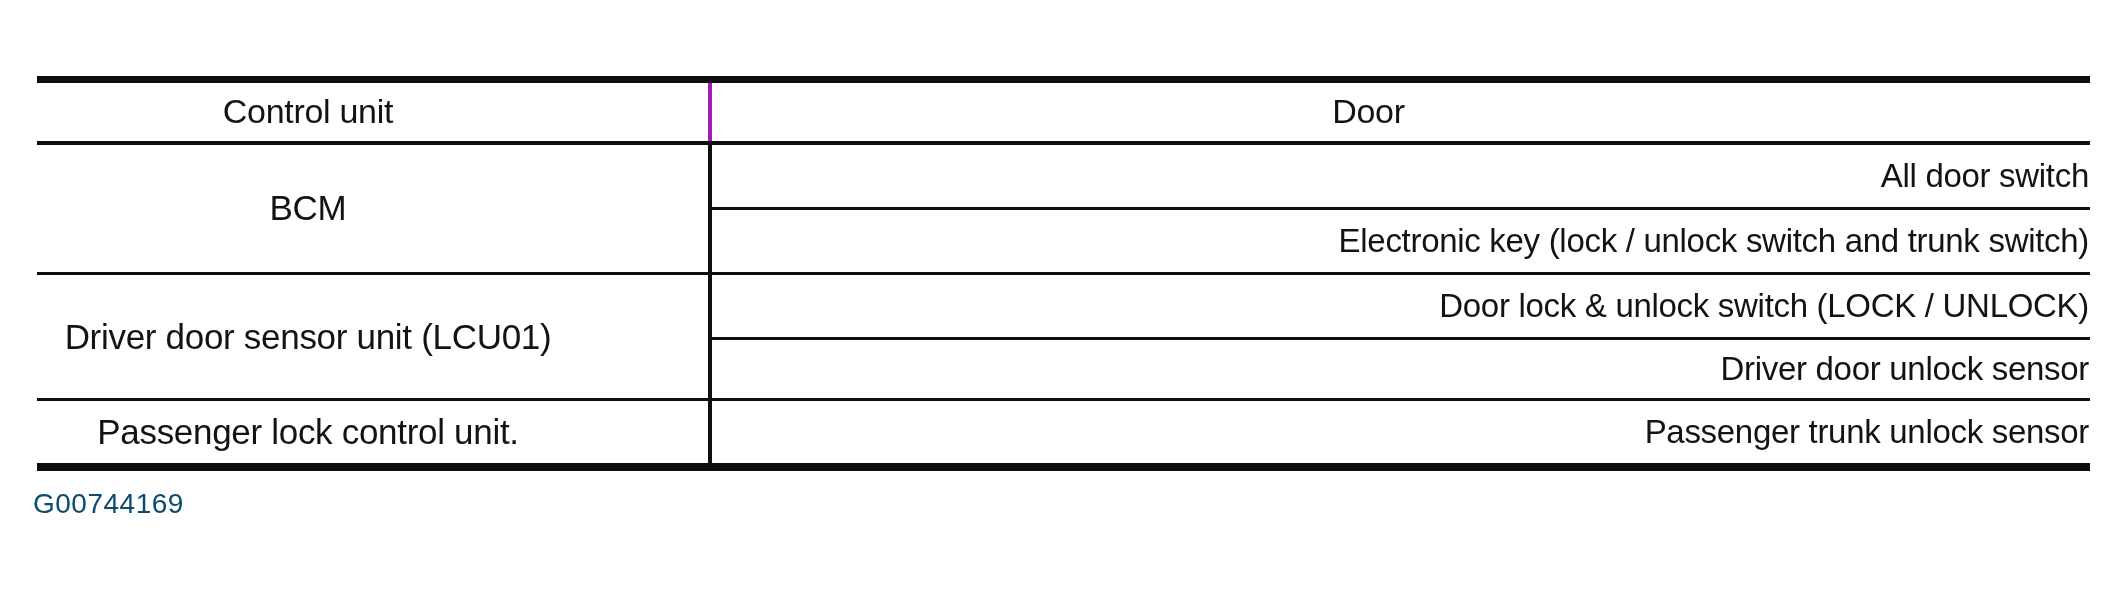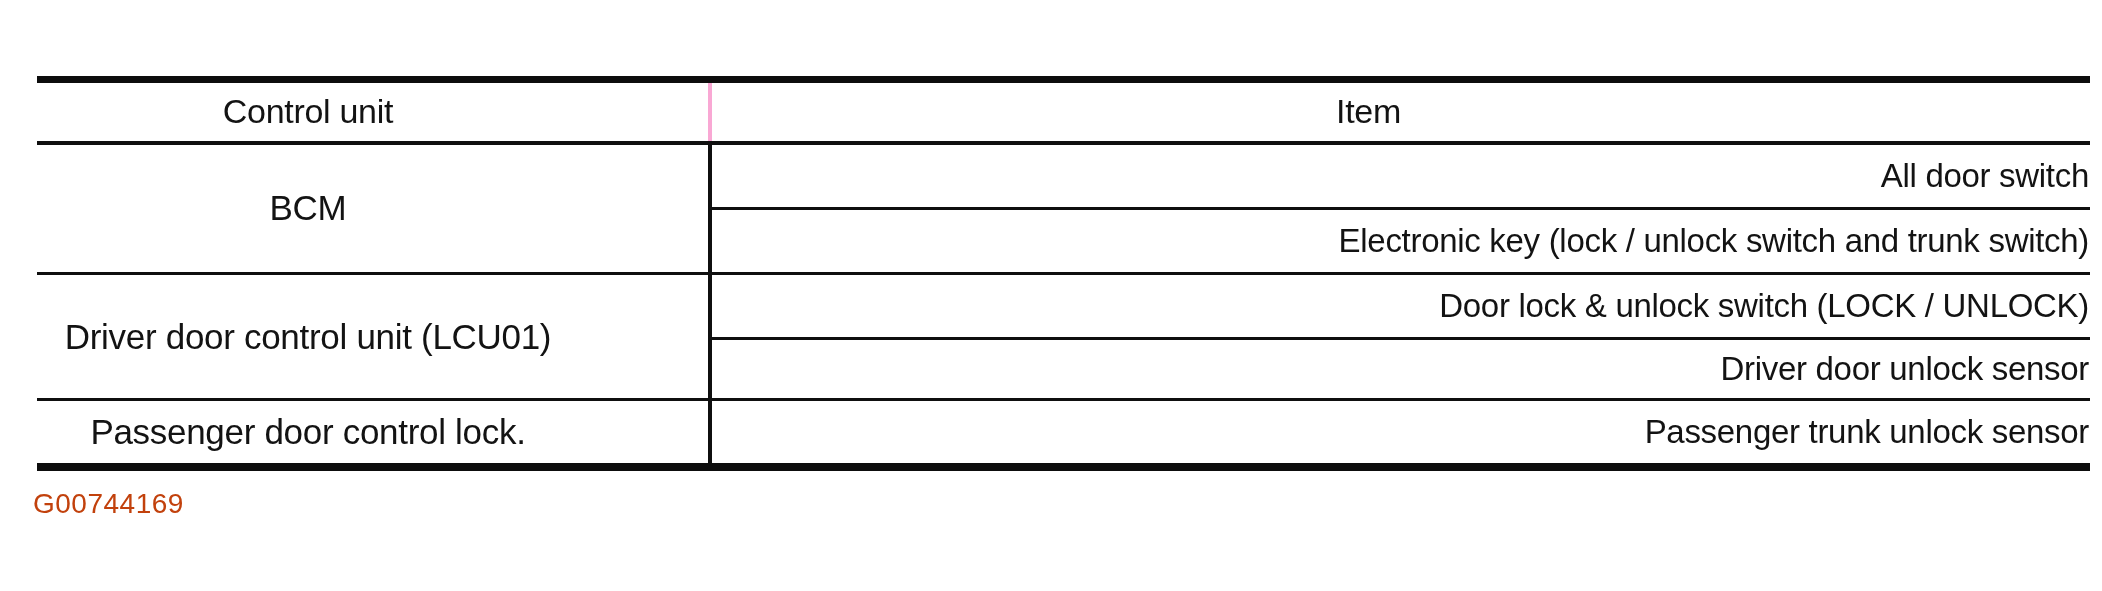--- a/index.html
+++ b/index.html
@@ -37,21 +37,21 @@
     white-space: nowrap;
   }
   
   .tbl thead tr { height: 63px; }
   .tbl th {
     font-size: 34px;
     border-bottom: 4px solid #0f0f0f;
     text-align: center;
   }
   .tbl th.c1cell {
-    border-right: 4px solid #f9a8d4;
+    border-right: 4px solid #a21caf;
     padding-right: 130px;
   }
   .tbl th.c2cell { padding-right: 66px; }
 
   
   .tbl tbody tr.r1 { height: 66px; }
   .tbl tbody tr.r2 { height: 65px; }
   .tbl tbody tr.r3 { height: 65px; }
   .tbl tbody tr.r4 { height: 61px; }
   .tbl tbody tr.r5 { height: 67px; }
@@ -72,56 +72,56 @@
     border-bottom: 3px solid #0f0f0f;
   }
   .tbl tbody tr.r5 td { border-bottom: none; }
 
   .figure-id {
     position: absolute;
     left: 33px;
     top: 488px;
     font-size: 28px;
     letter-spacing: 0.5px;
-    color: #c2410c;
+    color: #0c4a6e;
   }
 </style>
 </head>
 <body>
 
 <div class="page">
 
   <table class="tbl">
     <colgroup>
         <col class="c1">
         <col class="c2">
       </colgroup>
     <thead>
       <tr>
         <th class="c1cell">Control unit</th>
-        <th class="c2cell">Item</th>
+        <th class="c2cell">Door</th>
       </tr>
     </thead>
     <tbody>
       <tr class="r1">
         <td class="cu" rowspan="2">BCM</td>
         <td class="it">All door switch</td>
       </tr>
       <tr class="r2">
         <td class="it">Electronic key (lock / unlock switch and trunk switch)</td>
       </tr>
       <tr class="r3">
-        <td class="cu" rowspan="2">Driver door control unit (LCU01)</td>
+        <td class="cu" rowspan="2">Driver door sensor unit (LCU01)</td>
         <td class="it">Door lock &amp; unlock switch (LOCK / UNLOCK)</td>
       </tr>
       <tr class="r4">
         <td class="it">Driver door unlock sensor</td>
       </tr>
       <tr class="r5">
-        <td class="cu last">Passenger door control lock.</td>
+        <td class="cu last">Passenger lock control unit.</td>
         <td class="it">Passenger trunk unlock sensor</td>
       </tr>
     </tbody>
   </table>
 
   <div class="figure-id">G00744169</div>
 
 </div>
 
 </body></html>

